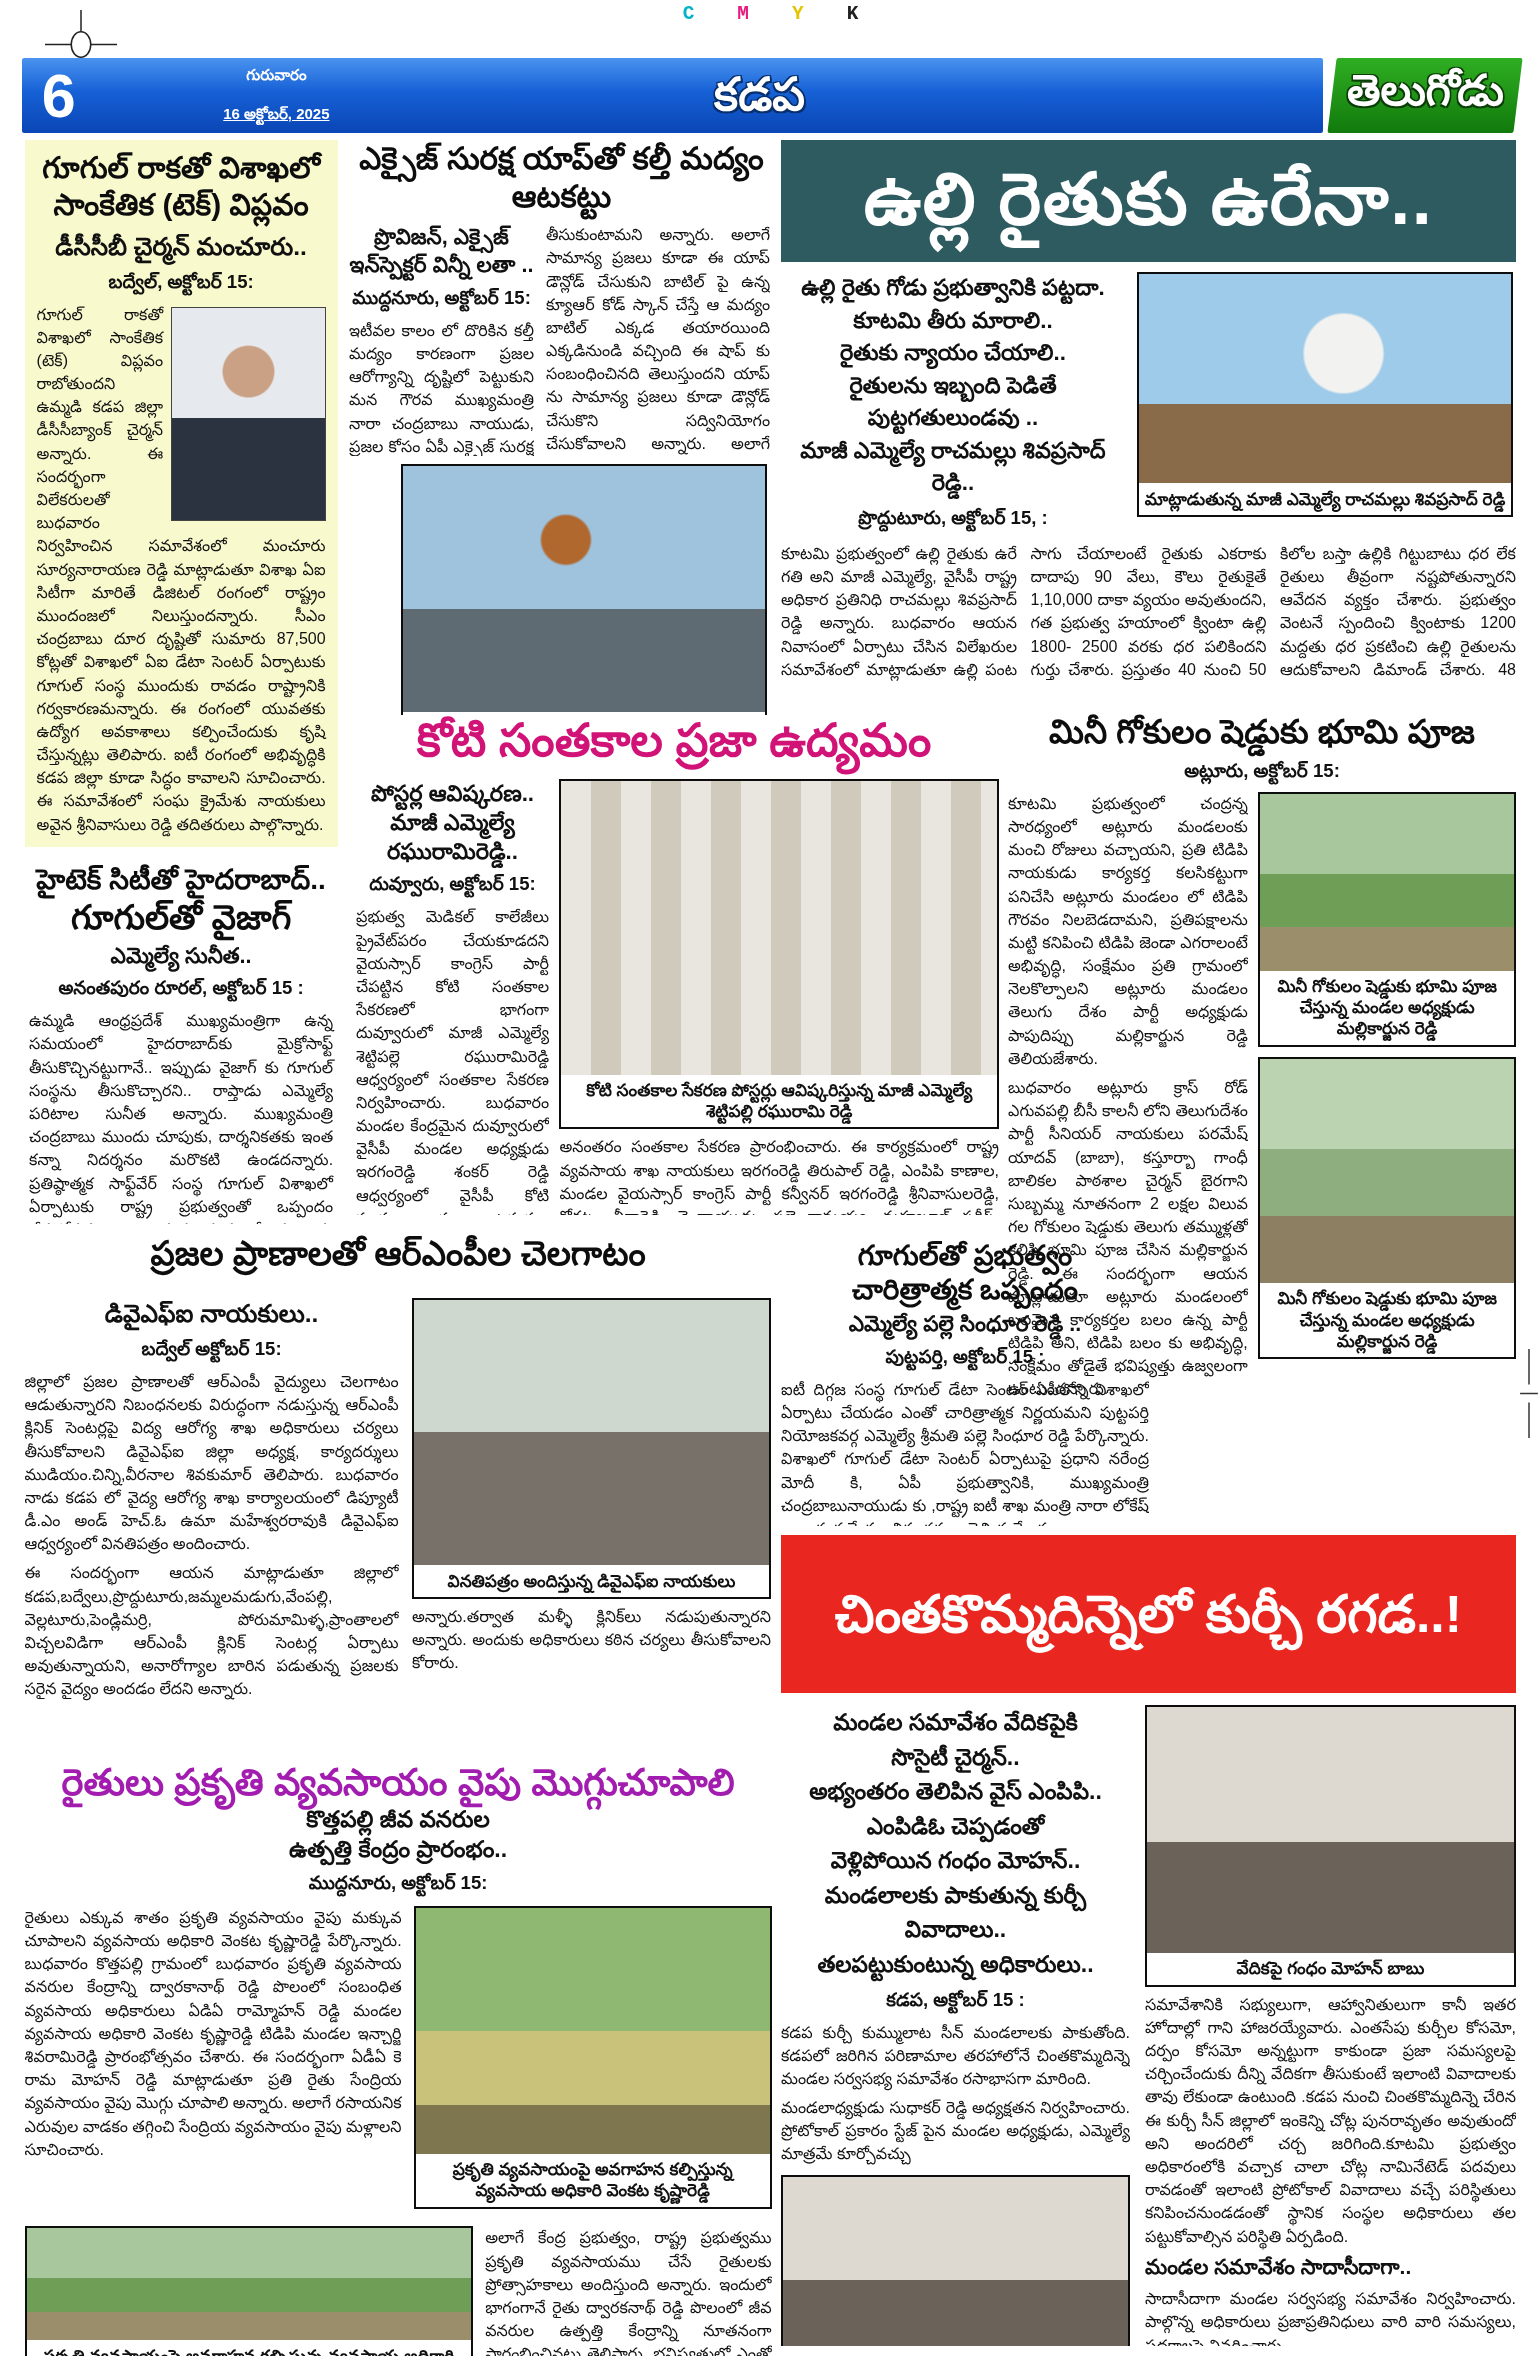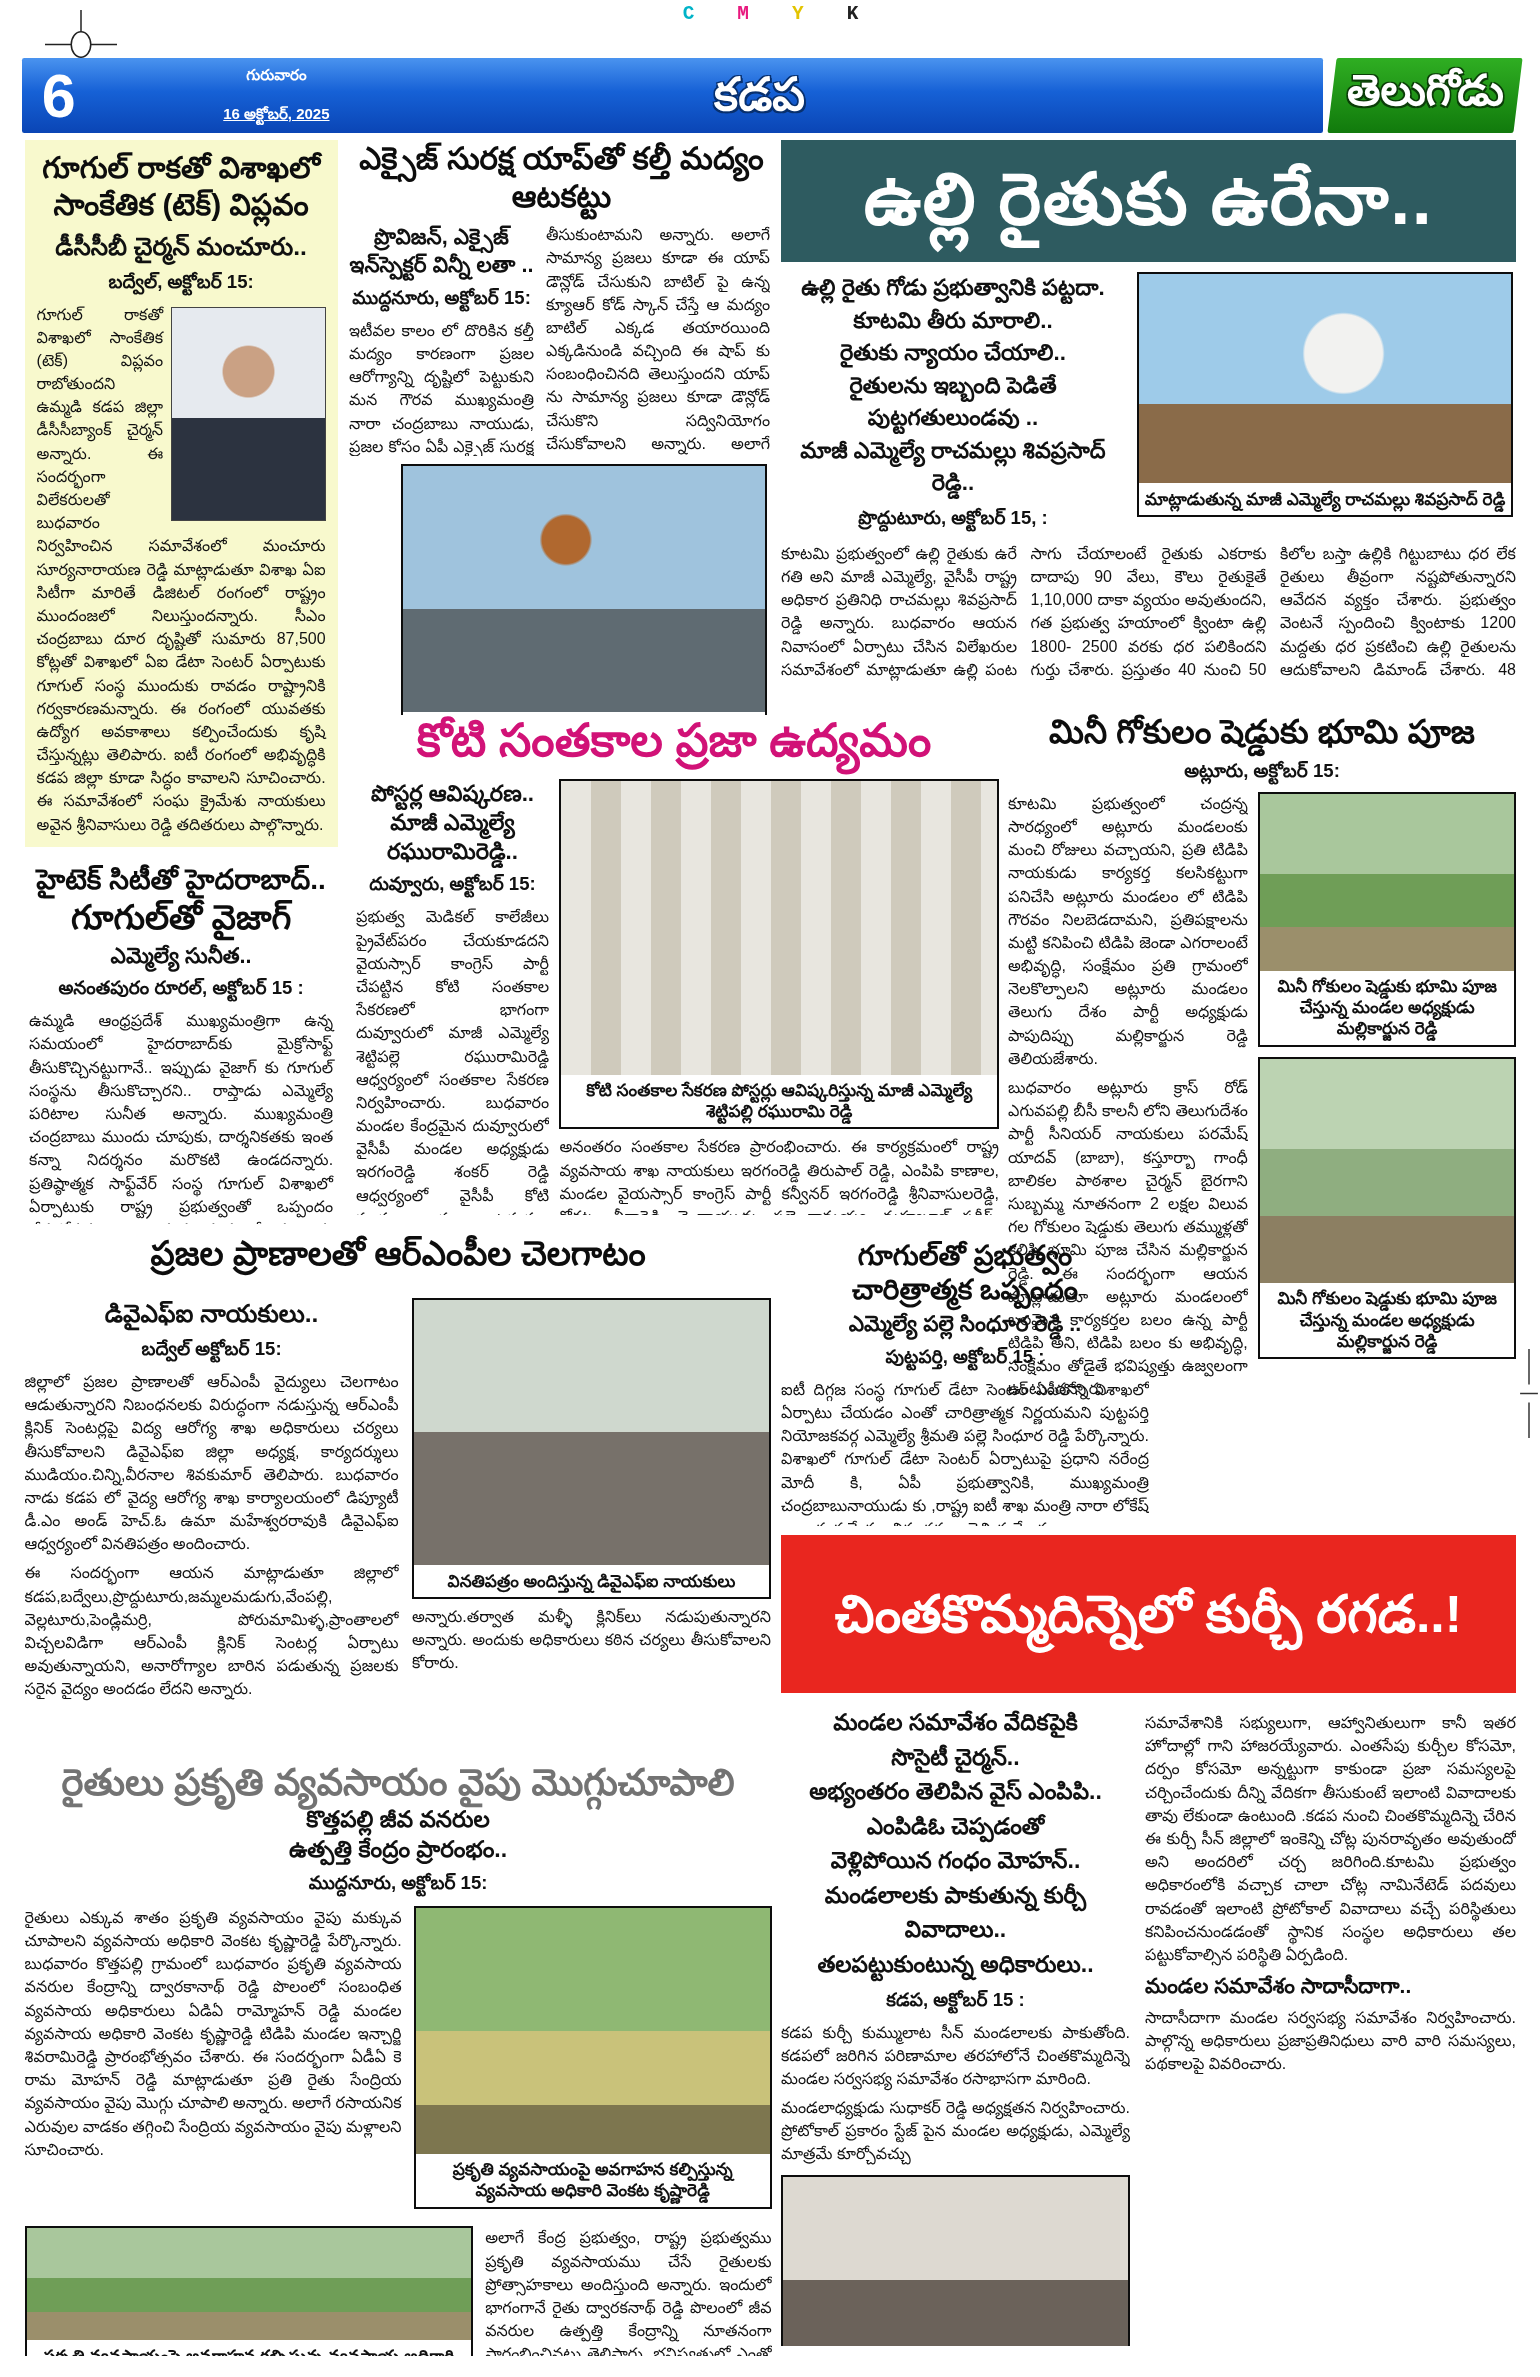--- a/index.html
+++ b/index.html
@@ -103,21 +103,21 @@
               font-size:52px;line-height:78px;height:158px;display:flex;align-items:center;justify-content:center;}
   #a-chair .cols{margin-top:12px;height:641px;}
   #a-chair .c1{width:349px;margin-right:15px;}
   #a-chair .c2{width:371px;}
   #a-chair .pt{font-size:23px;font-weight:bold;text-align:center;line-height:1.5;}
   #a-chair .photo1{height:246px;}
   #a-chair .photo2{height:188px;}
   #a-chair .pb2{margin-top:9px;}
   #a-chair .inline-sub{font-weight:bold;font-size:21px;margin:7.5px 0 3px 0;}
   #a-natural{left:24.6px;top:1760px;width:747px;height:596px;}
-  #a-natural .hl{font-size:37px;color:#737373;}
+  #a-natural .hl{font-size:37px;color:#a21caf;}
   #a-natural .sub{font-size:23px;}
   #a-natural .cols{margin-top:7.5px;height:313px;}
   #a-natural .c1{width:377px;margin-right:12px;}
   #a-natural .c2{width:358px;}
   #a-natural .photo1{height:246px;}
   #a-natural .row2{display:flex;margin-top:7.5px;height:171px;overflow:hidden;}
   #a-natural .pbox2{width:447px;margin-right:12px;}
   #a-natural .photo2{height:112px;}
   #a-natural .c3{width:288px;overflow:hidden;}
 </style>
@@ -302,20 +302,24 @@
         <div class="pt">తలపట్టుకుంటున్న అధికారులు..</div>
         <div class="dateline">కడప, అక్టోబర్ 15 :</div>
         <div class="body">కడప కుర్చీ కుమ్ములాట సీన్ మండలాలకు పాకుతోంది. కడపలో జరిగిన పరిణామాల తరహాలోనే చింతకొమ్మదిన్నె మండల సర్వసభ్య సమావేశం రసాభాసగా మారింది.</div>
         <div class="body" style="margin-top:6px;">మండలాధ్యక్షుడు సుధాకర్ రెడ్డి అధ్యక్షతన నిర్వహించారు. ప్రోటోకాల్ ప్రకారం స్టేజ్ పైన మండల అధ్యక్షుడు, ఎమ్మెల్యే మాత్రమే కూర్చోవచ్చు</div>
         <div class="photo-box pb2">
           <div class="photo photo2 ph-hall"></div>
 
         </div>
       </div>
       <div class="col c2">
+        <div class="photo-box">
+          <div class="photo photo1 ph-hall"></div>
+          <div class="caption">వేదికపై  గంధం మోహన్ బాబు</div>
+        </div>
         <div class="body" style="margin-top:6px;">సమావేశానికి సభ్యులుగా, ఆహ్వానితులుగా కానీ ఇతర హోదాల్లో గాని హాజరయ్యేవారు. ఎంతసేపు కుర్చీల కోసమో, దర్పం కోసమో అన్నట్టుగా కాకుండా ప్రజా సమస్యలపై చర్చించేందుకు దీన్ని వేదికగా తీసుకుంటే ఇలాంటి వివాదాలకు తావు లేకుండా ఉంటుంది .కడప నుంచి చింతకొమ్మదిన్నె చేరిన ఈ కుర్చీ సీన్ జిల్లాలో ఇంకెన్ని చోట్ల పునరావృతం అవుతుందో అని అందరిలో చర్చ జరిగింది.కూటమి ప్రభుత్వం అధికారంలోకి వచ్చాక చాలా చోట్ల నామినేటెడ్ పదవులు రావడంతో ఇలాంటి ప్రోటోకాల్ వివాదాలు వచ్చే పరిస్థితులు కనిపించనుండడంతో స్థానిక సంస్థల అధికారులు తల పట్టుకోవాల్సిన పరిస్థితి ఏర్పడింది.</div>
         <div class="inline-sub">మండల సమావేశం సాదాసీదాగా..</div>
         <div class="body">సాదాసీదాగా మండల సర్వసభ్య సమావేశం నిర్వహించారు. పాల్గొన్న అధికారులు ప్రజాప్రతినిధులు వారి వారి సమస్యలు, పథకాలపై వివరించారు.</div>
       </div>
     </div>
   </div>
 
   <div class="article" id="a-natural">
     <div class="hl">రైతులు ప్రకృతి వ్యవసాయం వైపు మొగ్గుచూపాలి</div>
     <div class="sub">కొత్తపల్లి జీవ వనరుల</div>

